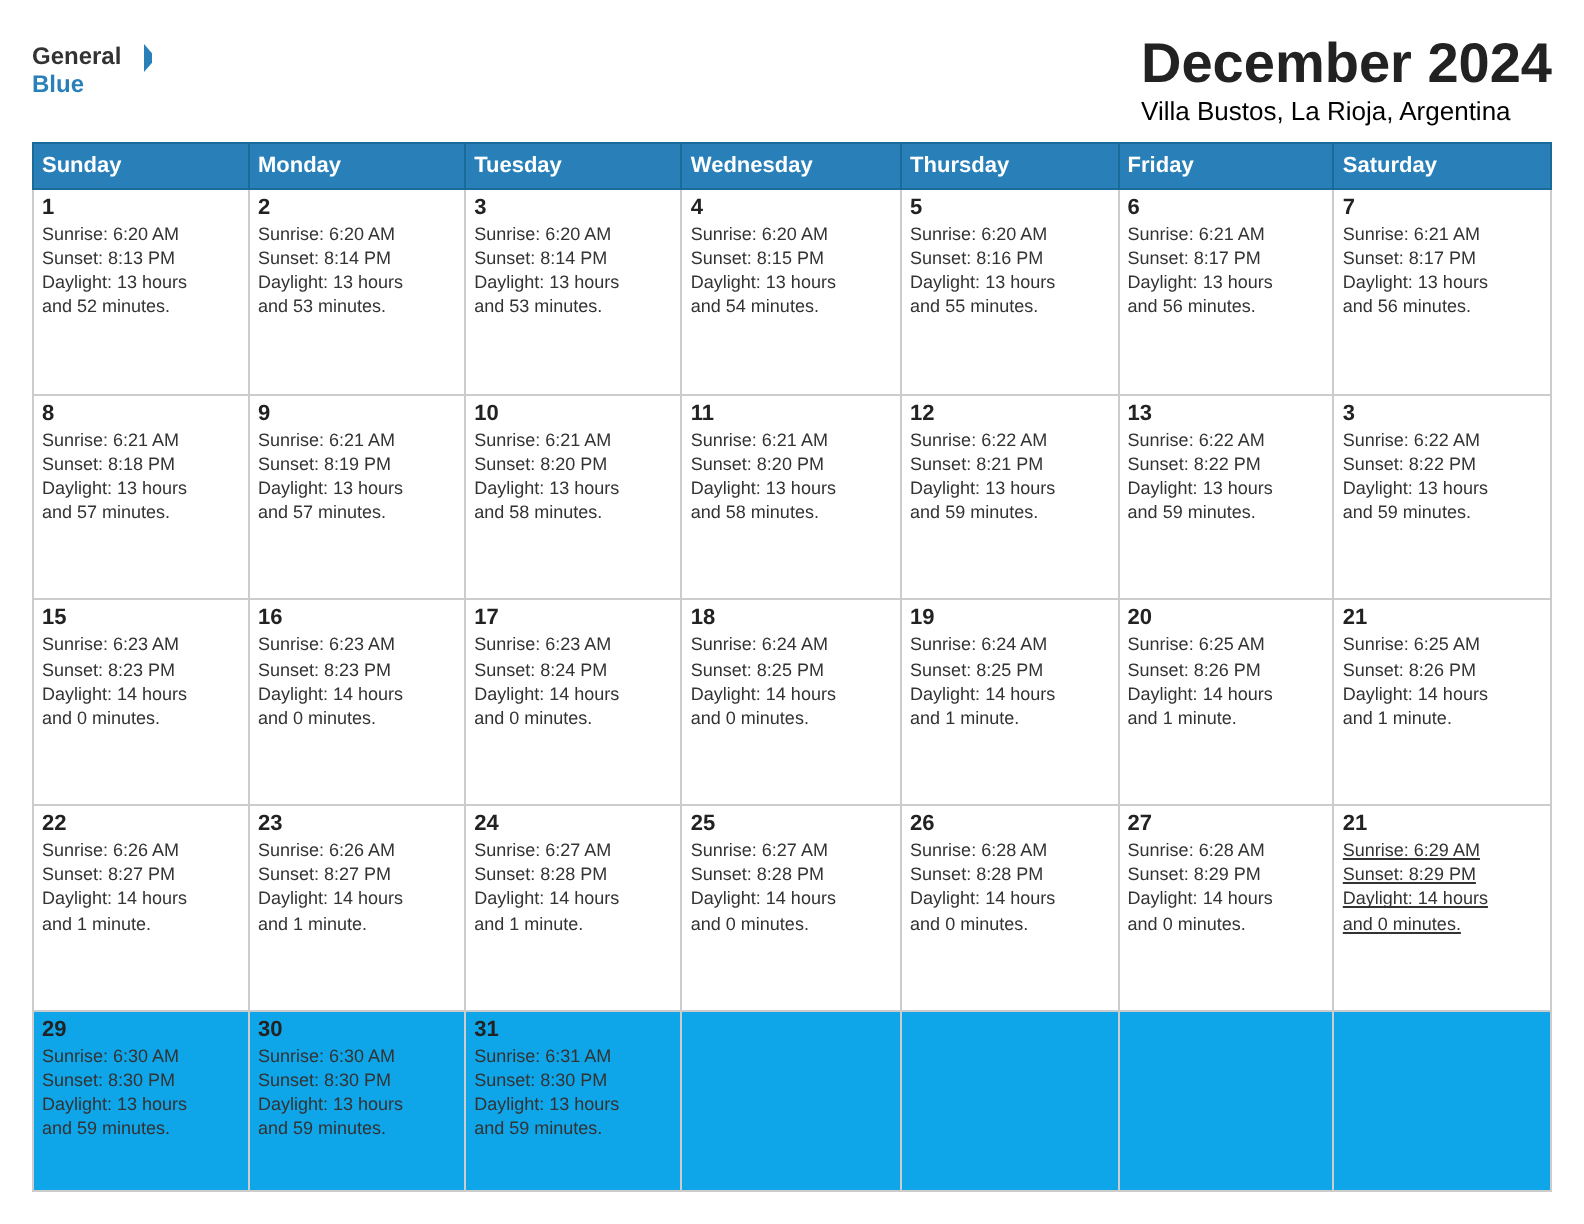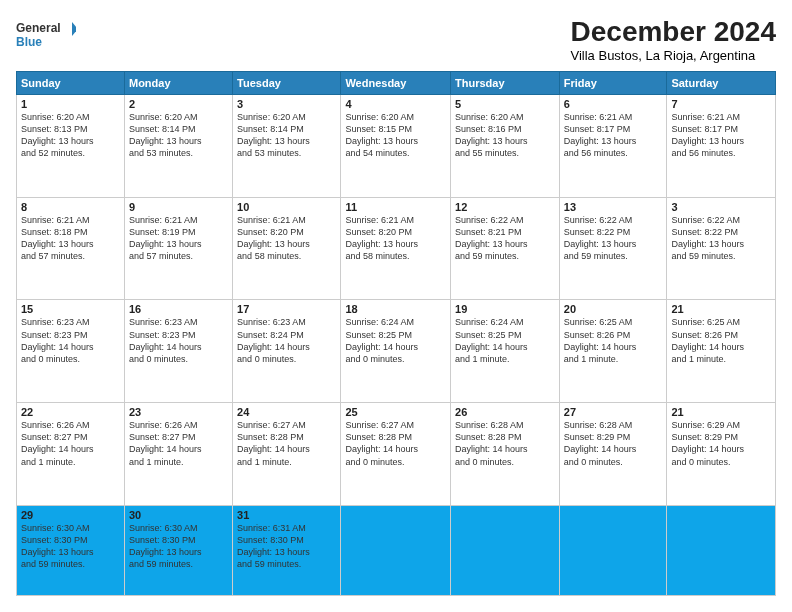--- a/index.html
+++ b/index.html
@@ -310,21 +310,21 @@
           </td>
           <td>
             <span class="day-num">27</span>
             <div class="day-info" style="white-space: pre-line;">Sunrise: 6:28 AM
 Sunset: 8:29 PM
 Daylight: 14 hours
 and 0 minutes.</div>
           </td>
           <td>
             <span class="day-num">21</span>
-            <div class="day-info" style="white-space: pre-line;">Sunrise: 6:29 AM
+            <div class="day-info" style="white-space: pre-line; text-decoration: underline;">Sunrise: 6:29 AM
 Sunset: 8:29 PM
 Daylight: 14 hours
 and 0 minutes.</div>
           </td>
         </tr>
         <tr class="last-row">
           <td>
             <span class="day-num">29</span>
             <div class="day-info" style="white-space: pre-line;">Sunrise: 6:30 AM
 Sunset: 8:30 PM

